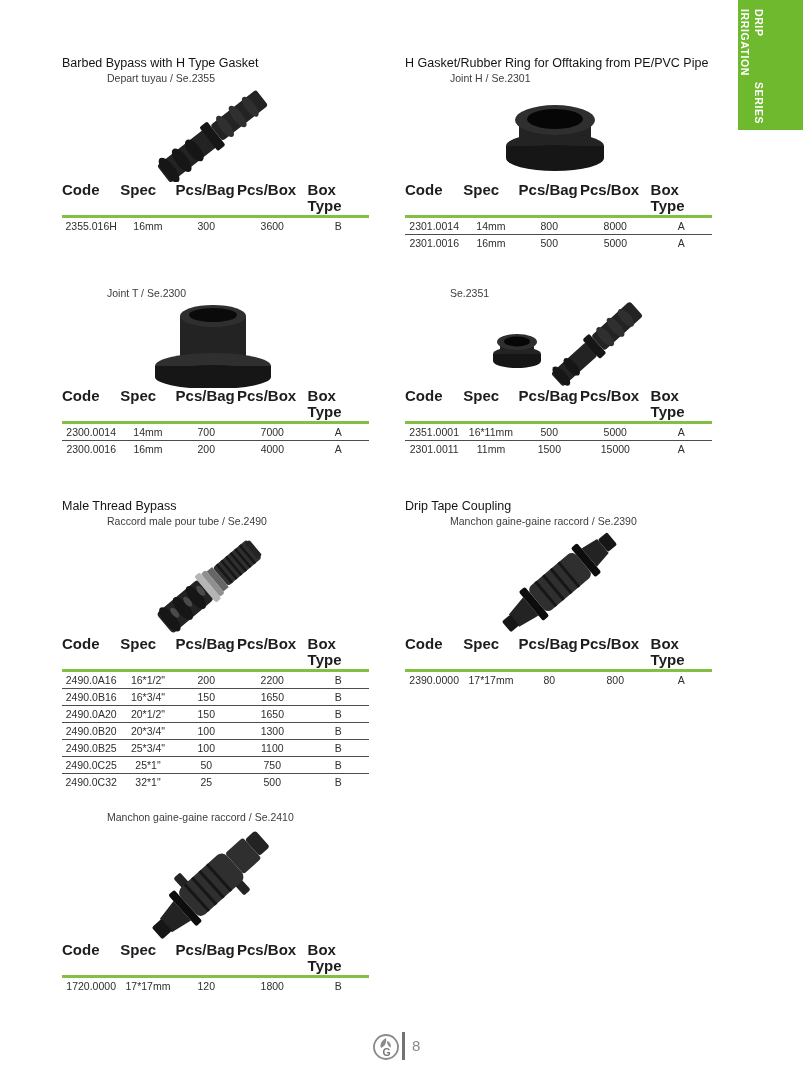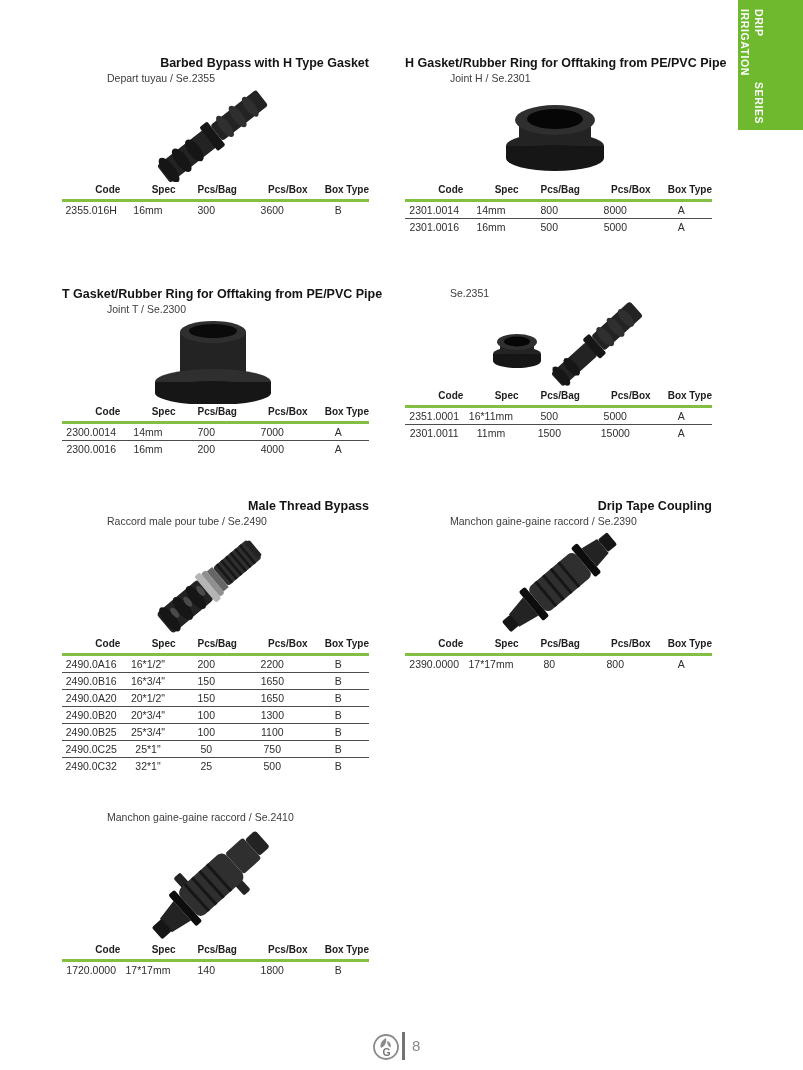--- a/index.html
+++ b/index.html
@@ -8,28 +8,28 @@
 
   
   .tab{position:absolute;left:738px;top:0;width:65px;height:130px;background:#6eb92d;}
   .tab-text{writing-mode:vertical-rl;text-orientation:mixed;color:#ffffff;font-weight:bold;
             font-size:10.5px;letter-spacing:0.6px;padding:9px 0 0 0;height:115px;
             display:flex;flex-direction:row;justify-content:center;gap:3px;margin-top:0;}
   .tab-text span{display:block;line-height:14px;}
 
   
   .section{position:absolute;width:307px;}
-  .p-title{font-size:12.5px;font-weight:bold;color:#141414;line-height:16px;white-space:nowrap;text-align:right;}
+  .p-title{font-size:12.5px;font-weight:normal;color:#141414;line-height:16px;white-space:nowrap;}
   .p-sub{font-size:10.5px;color:#3c3c3c;line-height:14px;white-space:nowrap;padding-left:45px;}
   .img-box{width:307px;display:flex;align-items:center;justify-content:center;}
 
   
   .ptable{width:307px;}
   .thead{display:flex;}
-  .th{font-size:10px;font-weight:bold;color:#1d1d1d;text-align:right;line-height:16px;}
+  .th{font-size:15px;font-weight:bold;color:#1d1d1d;text-align:left;line-height:16px;}
   .rule{height:3px;background:#82bf43;margin-top:1px;}
   .trow{display:flex;}
   .trow + .trow{border-top:1px solid #4c4c4c;justify-content:flex-end;}
   .td{font-size:10.5px;color:#2e2e2e;text-align:center;line-height:15px;padding-top:1px;}
   .c0{width:19%;} .c1{width:18%;} .c2{width:20%;} .c3{width:23%;} .c4{width:20%;}
 
   
   #s1{left:62px;top:55px;}  #s2{left:405px;top:55px;}
   #s3{left:62px;top:286px;} #s4{left:405px;top:286px;}
   #s5{left:62px;top:498px;} #s6{left:405px;top:498px;}
@@ -130,21 +130,20 @@
           <div class="td c0">2301.0016</div>
           <div class="td c1">16mm</div>
           <div class="td c2">500</div>
           <div class="td c3">5000</div>
           <div class="td c4">A</div>
         </div>
       </div>
   </div>
 
   <div class="section" id="s3">
-    <div class="p-title">T Gasket/Rubber Ring for Offtaking from PE/PVC Pipe</div>
     <div class="p-sub">Joint T / Se.2300</div>
     <div class="img-box">
       <svg width="307" height="88" viewBox="0 0 307 88">
         <rect class="k2" x="118" y="16" width="66" height="50"></rect>
         <ellipse class="k3" cx="151" cy="16" rx="33" ry="11"></ellipse>
         <ellipse fill="#0a0a0a" cx="151" cy="15" rx="24" ry="7"></ellipse>
         <ellipse class="k3" cx="151" cy="66" rx="58" ry="13"></ellipse>
         <rect class="k1" x="93" y="66" width="116" height="11"></rect>
         <ellipse class="k1" cx="151" cy="77" rx="58" ry="12"></ellipse>
       </svg>
@@ -377,21 +376,21 @@
           <div class="th c0">Code</div>
           <div class="th c1">Spec</div>
           <div class="th c2">Pcs/Bag</div>
           <div class="th c3">Pcs/Box</div>
           <div class="th c4">Box Type</div>
         </div>
         <div class="rule"></div>
         <div class="trow">
           <div class="td c0">1720.0000</div>
           <div class="td c1">17*17mm</div>
-          <div class="td c2">140</div>
+          <div class="td c2">120</div>
           <div class="td c3">1800</div>
           <div class="td c4">B</div>
         </div>
       </div>
   </div>
 
   <div class="footer">
     <svg class="logo" width="30" height="30" viewBox="0 0 30 30">
       <circle cx="15" cy="15" r="12" fill="none" stroke="#8a8a8a" stroke-width="1.8"></circle>
       <path d="M15 6 C10.5 8.5 8.5 12.5 10 16 C13.5 14.5 16 11 15 6 Z" fill="#8a8a8a"></path>

